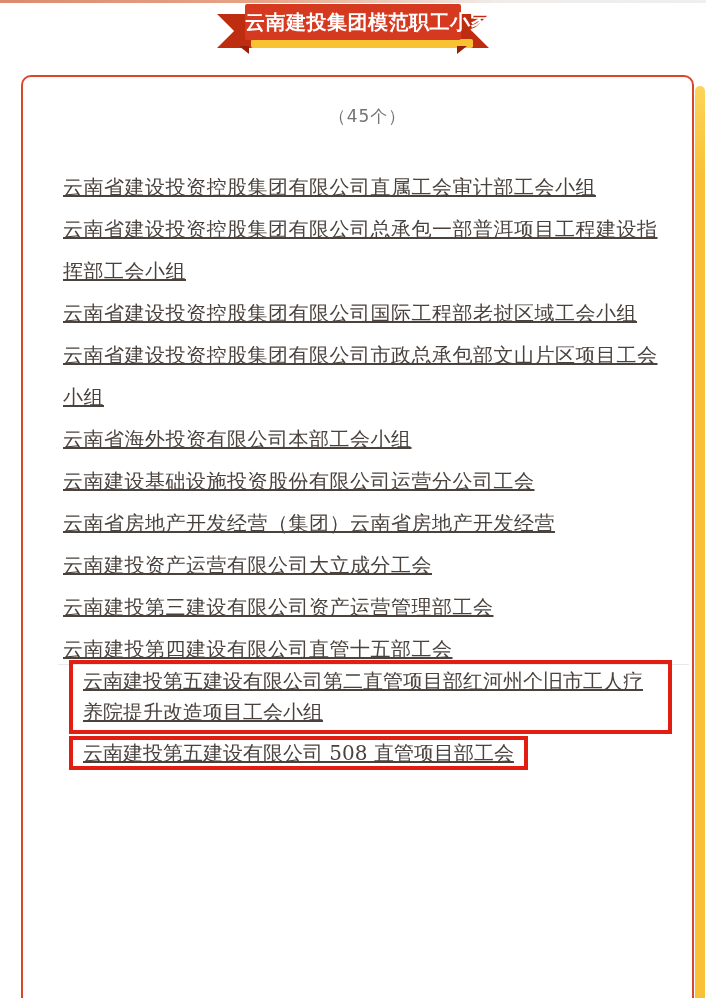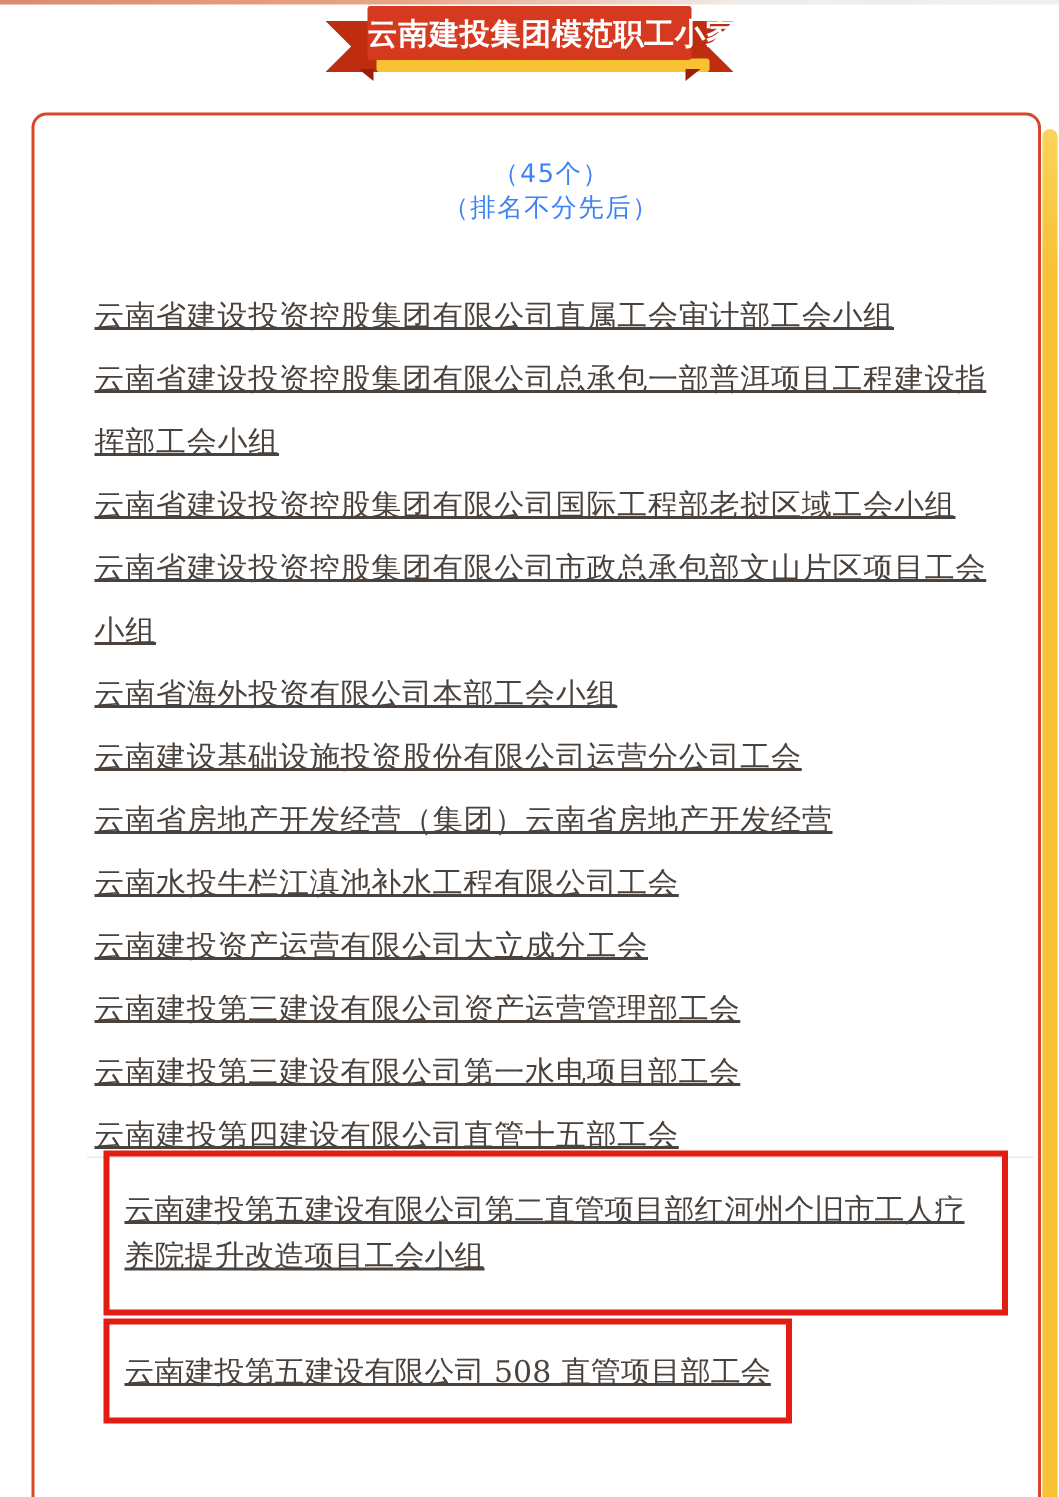--- a/index.html
+++ b/index.html
@@ -37,30 +37,30 @@
     border-radius:6px 6px 0 0;
   }
   
   .content-box {
     position:absolute; left:21px; top:75px; width:673px; height:940px; z-index:1;
     box-sizing:border-box; background:#ffffff;
     border:2px solid #d9472b; border-radius:10px;
     padding:28px 20px 0 40px;
   }
   .count, .note {
-    text-align:center; color:#3b82f6; font-size:17px; line-height:23px;
+    text-align:center; color:#737373; font-size:17px; line-height:23px;
     font-family:"DejaVu Sans", sans-serif; letter-spacing:1px;
   }
   .list { margin-top:38px; color:#4a423d; font-size:20px; letter-spacing:0.5px; }
   .item { line-height:42px;text-decoration:underline; }
   .item.indented { margin-left:22px; }
   .divider { height:1px; background:#e9e9e9; margin:-6px -17px 0 -5px; }
   .item.boxed {
     width:fit-content; max-width:585px; box-sizing:content-box;
-    border:4px solid #e21d12; padding:20px 10px;
+    border:4px solid #e21d12; padding:2px 10px;
     line-height:31px; letter-spacing:0; margin:-5px 0 0 6px;
   }
   .item.boxed.short { margin-top:2px; line-height:22px; }
 </style>
 </head>
 <body>
 
 <div id="screen">
   <div class="top-edge"></div>
 
@@ -70,33 +70,30 @@
     <div class="gold-bar"></div>
     <div class="fold fold-left"></div>
     <div class="fold fold-right"></div>
     <div class="banner-face">云南建投集团模范职工小家</div>
   </div>
 
   <div class="yellow-strip"></div>
 
   <div class="content-box">
     <div class="count">（45个）</div>
-    <div class="note">（排名不分先后）</div>
     <div class="list">
         <div class="item">云南省建设投资控股集团有限公司直属工会审计部工会小组</div>
         <div class="item">云南省建设投资控股集团有限公司总承包一部普洱项目工程建设指挥部工会小组</div>
         <div class="item">云南省建设投资控股集团有限公司国际工程部老挝区域工会小组</div>
         <div class="item">云南省建设投资控股集团有限公司市政总承包部文山片区项目工会小组</div>
         <div class="item">云南省海外投资有限公司本部工会小组</div>
         <div class="item">云南建设基础设施投资股份有限公司运营分公司工会</div>
         <div class="item">云南省房地产开发经营（集团）云南省房地产开发经营</div>
-        <div class="item">云南水投牛栏江滇池补水工程有限公司工会</div>
         <div class="item">云南建投资产运营有限公司大立成分工会</div>
         <div class="item">云南建投第三建设有限公司资产运营管理部工会</div>
-        <div class="item">云南建投第三建设有限公司第一水电项目部工会</div>
         <div class="item">云南建投第四建设有限公司直管十五部工会</div>
         <div class="divider"></div>
         <div class="item boxed">云南建投第五建设有限公司第二直管项目部红河州个旧市工人疗养院提升改造项目工会小组</div>
         <div class="item boxed short">云南建投第五建设有限公司 508 直管项目部工会</div>
       </div>
   </div>
 
 </div>
 
 </body></html>

